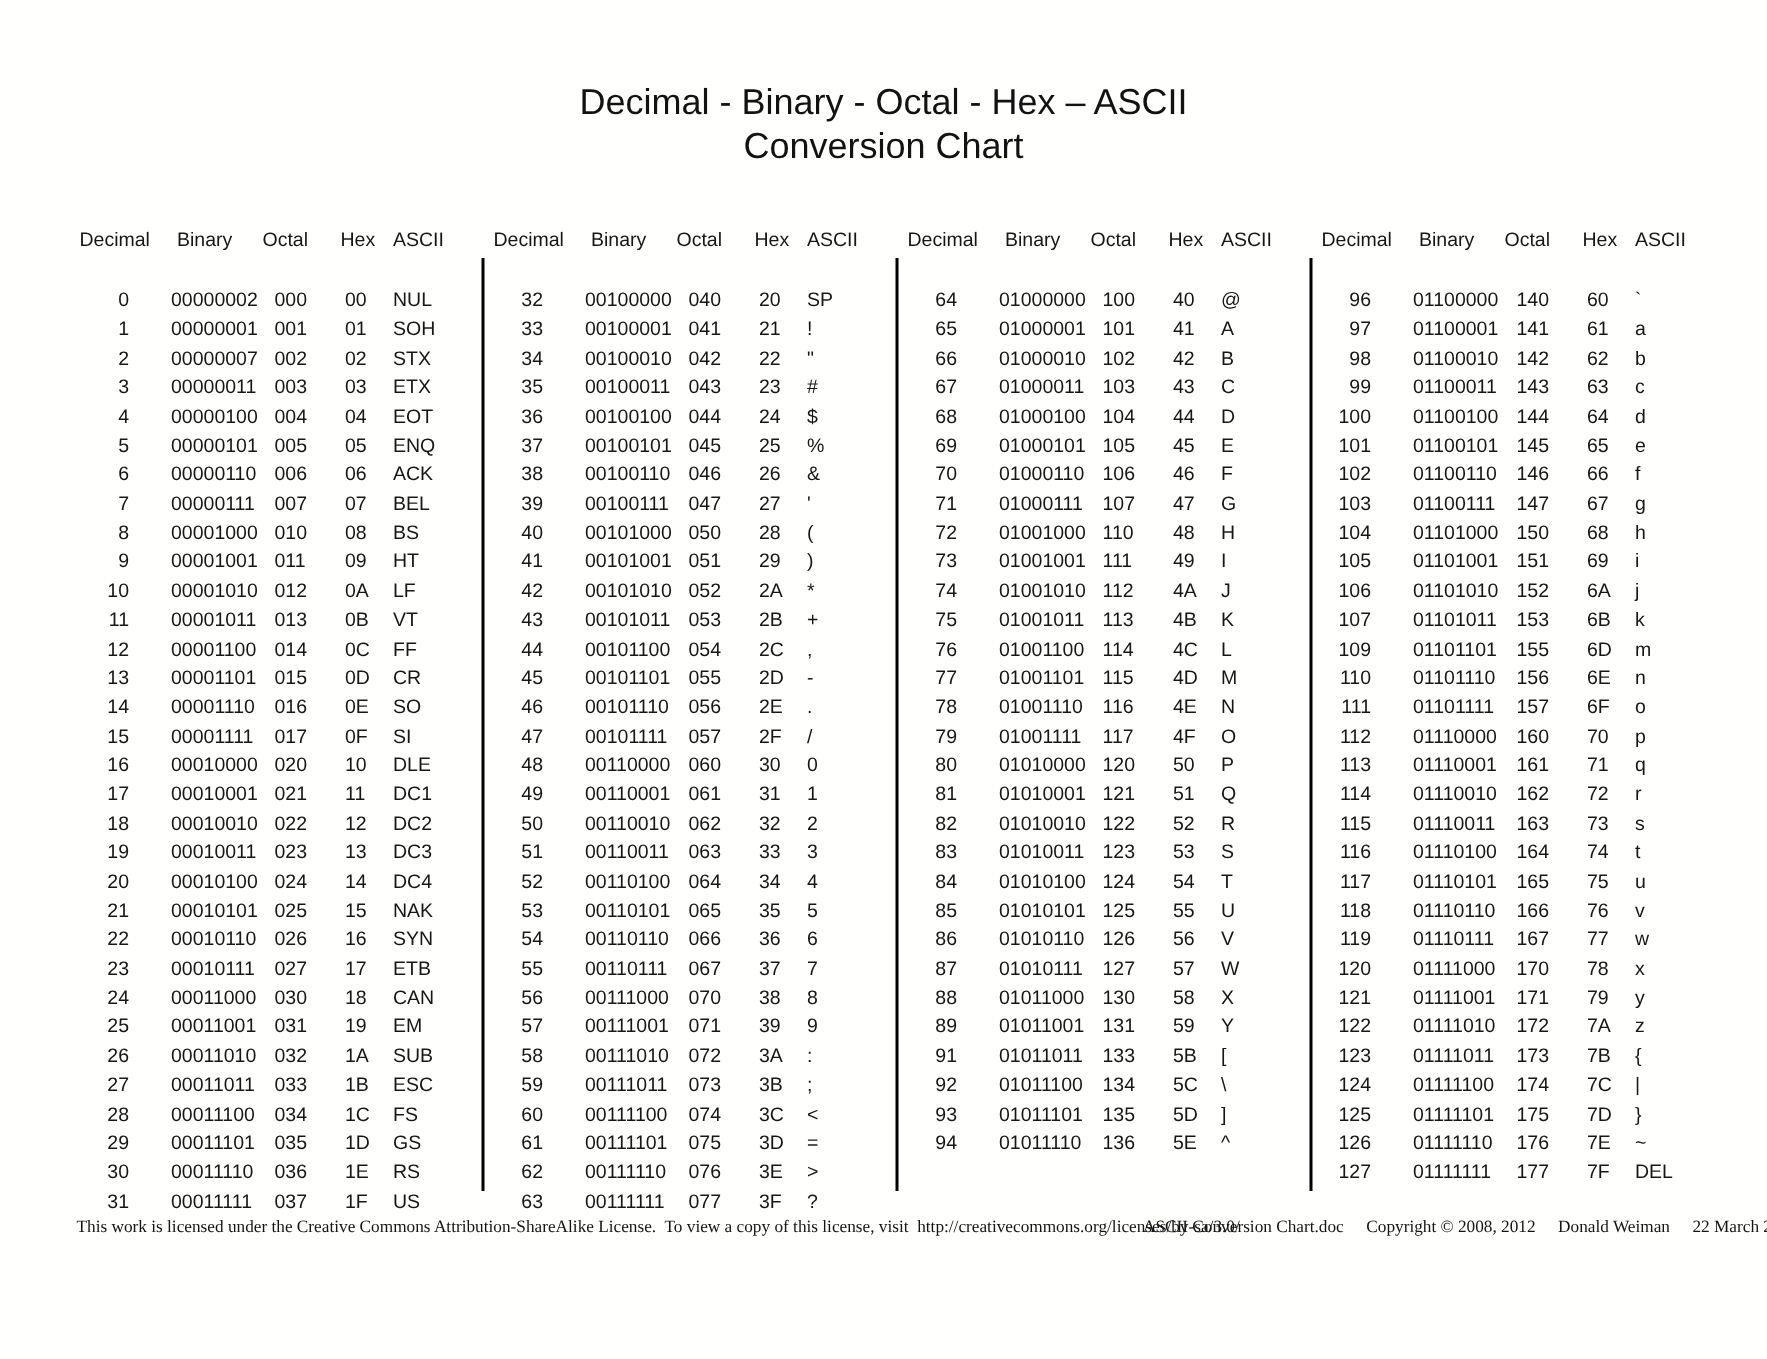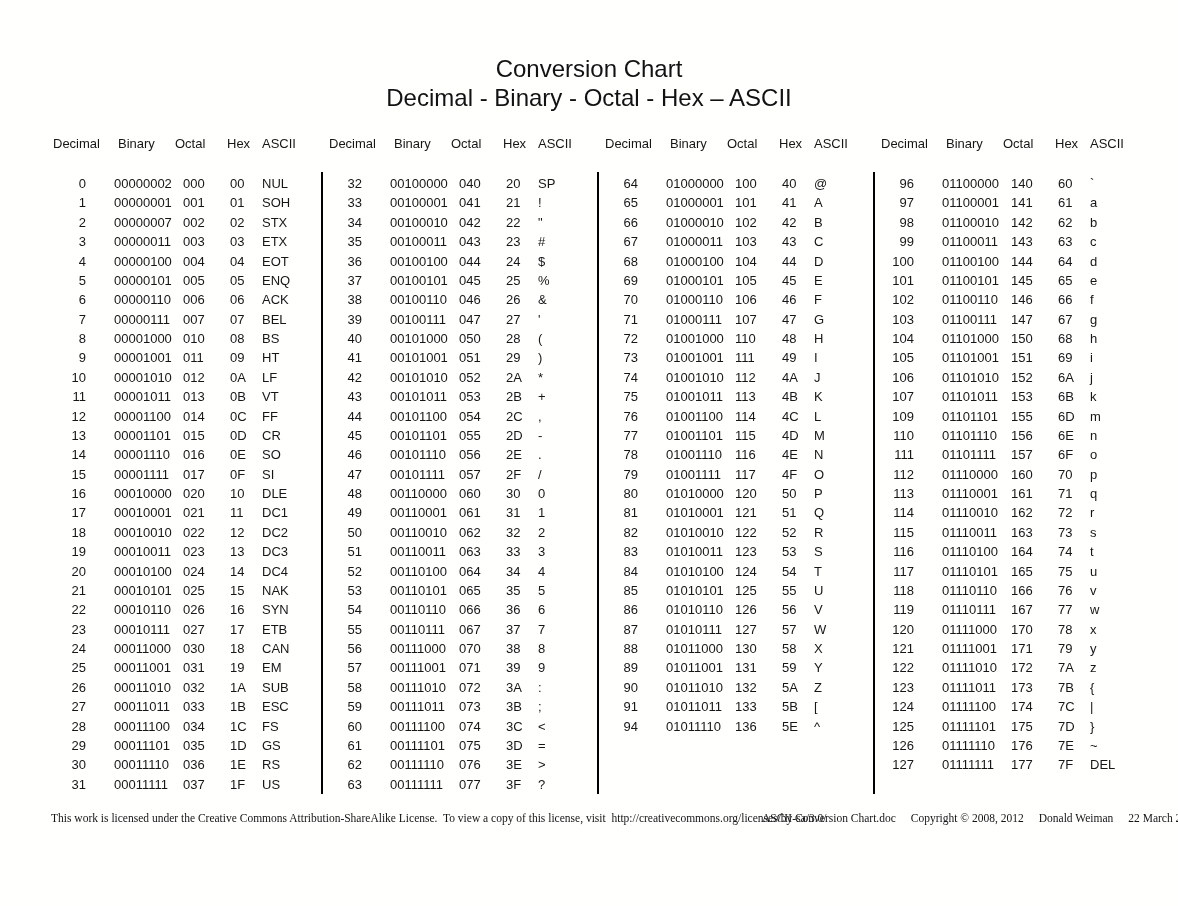--- a/index.html
+++ b/index.html
@@ -5,21 +5,21 @@
   html,body{margin:0;padding:0}
   body{
     width:1178px;height:906px;position:relative;overflow:hidden;
     background:#fffffe;color:#161616;
     font-family:"Liberation Sans",sans-serif;
   }
   .title{
     position:absolute;top:54px;left:0;width:1178px;text-align:center;
     font-size:24px;line-height:29px;color:#121212;
   }
-  .group{position:absolute;top:134px;width:276px;font-size:13px}
+  .group{position:absolute;top:150px;width:276px;font-size:13px}
   #g1{left:40px}#g2{left:316px}#g3{left:592px}#g4{left:868px}
   .hdr-row{position:relative;height:20px;line-height:20px}
   .h{position:absolute;top:0;white-space:nowrap}
   .h0{left:13px}.h1{left:78px}.h2{left:135px}.h3{left:187px}.h4{left:222px}
   .rows{margin-top:20px}
   .row{
     height:19.375px;line-height:19.375px;
     display:grid;grid-template-columns:48px 86px 38px 38px 66px;
   }
   .c{display:block;white-space:pre}
@@ -34,22 +34,22 @@
     position:absolute;top:811px;font-family:"Liberation Serif",serif;
     font-size:11.5px;line-height:14px;color:#141414;white-space:pre;
   }
   .f-left{left:51px}
   .f-right{left:762px;display:flex;gap:15px}
 </style>
 </head>
 <body>
 
 <div class="title">
+  <div>Decimal - Binary - Octal - Hex – ASCII</div>
   <div>Conversion Chart</div>
-  <div>Decimal - Binary - Octal - Hex – ASCII</div>
 </div>
 
 <div class="group" id="g1">
     <div class="hdr-row">
       <span class="h h0">Decimal</span>
       <span class="h h1">Binary</span>
       <span class="h h2">Octal</span>
       <span class="h h3">Hex</span>
       <span class="h h4">ASCII</span>
     </div>
@@ -700,32 +700,39 @@
         <span class="c c4">X</span>
       </div>
       <div class="row">
         <span class="c c0">89</span>
         <span class="c c1">01011001</span>
         <span class="c c2">131</span>
         <span class="c c3">59</span>
         <span class="c c4">Y</span>
       </div>
       <div class="row">
-        <span class="c c0">90</span>
-        <span class="c c1">01011010</span>
-        <span class="c c2">132</span>
-        <span class="c c3">5A</span>
-        <span class="c c4">Z</span>
-      </div>
-      <div class="row">
         <span class="c c0">91</span>
         <span class="c c1">01011011</span>
         <span class="c c2">133</span>
         <span class="c c3">5B</span>
         <span class="c c4">[</span>
+      </div>
+      <div class="row">
+        <span class="c c0">92</span>
+        <span class="c c1">01011100</span>
+        <span class="c c2">134</span>
+        <span class="c c3">5C</span>
+        <span class="c c4">\</span>
+      </div>
+      <div class="row">
+        <span class="c c0">93</span>
+        <span class="c c1">01011101</span>
+        <span class="c c2">135</span>
+        <span class="c c3">5D</span>
+        <span class="c c4">]</span>
       </div>
       <div class="row">
         <span class="c c0">94</span>
         <span class="c c1">01011110</span>
         <span class="c c2">136</span>
         <span class="c c3">5E</span>
         <span class="c c4">^</span>
       </div>
     </div>
   </div>

